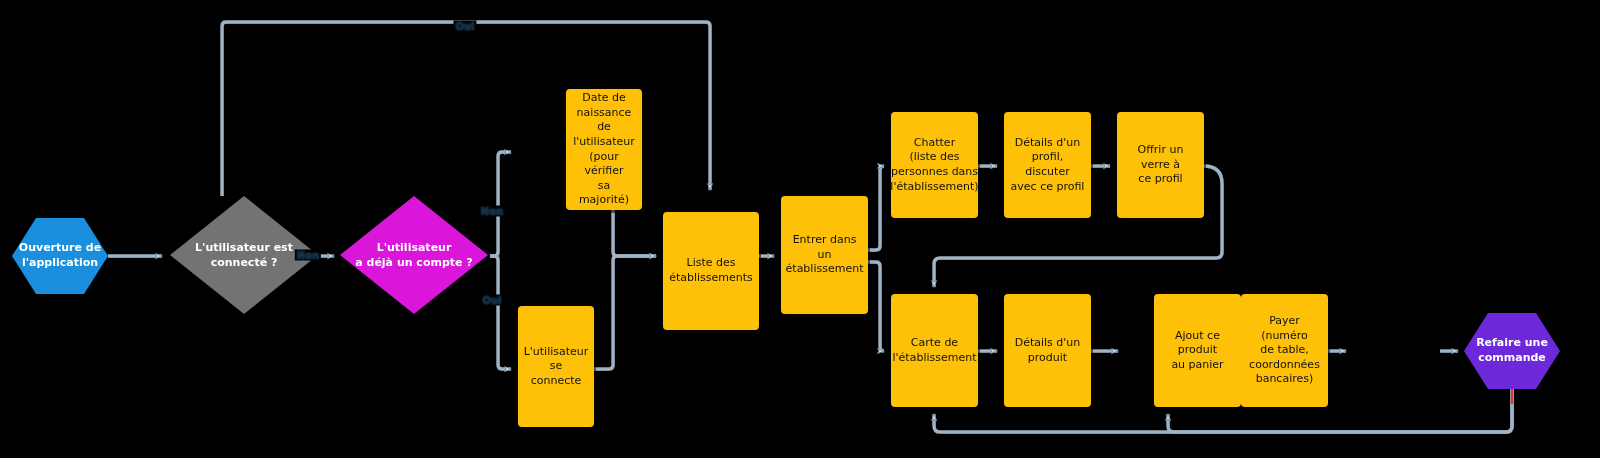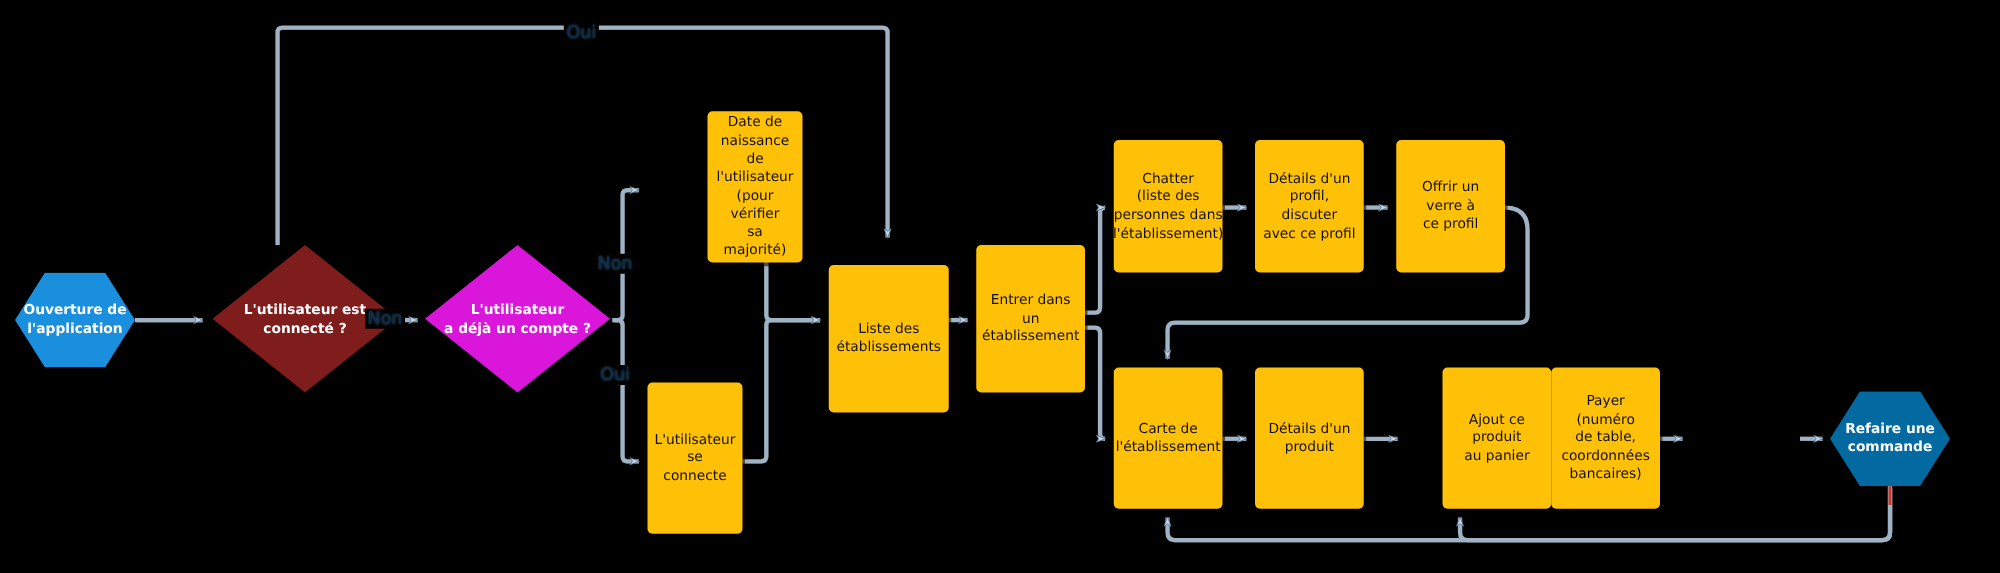--- a/index.html
+++ b/index.html
@@ -12,21 +12,21 @@
         box-shadow:2px 3px 0 rgba(0,0,0,.55);}
   .proc .txt{padding:2px 6px;line-height:1.33;font-size:11px;}
   .hex{color:#fff;align-items:flex-end;}
   .hex .hexbody{width:100%;height:100%;display:flex;align-items:center;justify-content:center;
         clip-path:polygon(25% 0%,75% 0%,100% 50%,75% 100%,25% 100%,0% 50%);}
   .hex .txt{font-size:11px;font-weight:bold;line-height:1.35;}
   .dia{color:#fff;}
   .dia .diabody{width:100%;height:100%;display:flex;align-items:center;justify-content:center;
         clip-path:polygon(50% 0%,100% 50%,50% 100%,0% 50%);}
   .dia .txt{font-size:11px;font-weight:bold;line-height:1.4;}
-  .edgelabel{position:absolute;color:#0d2a43;font-size:14px;font-weight:normal;
+  .edgelabel{position:absolute;color:#0d2a43;font-size:10px;font-weight:bold;
              background:#000;padding:0 2px;transform:translate(-50%,-50%);
              text-shadow:0 0 2px #3a6d96;}
 </style>
 </head>
 <body>
 
 <div id="stage">
 
   <svg class="edges" viewBox="0 0 1600 458">
     <defs>
@@ -62,27 +62,27 @@
     <path d="M1512,389 L1512,404" stroke="#d0392b" stroke-width="2.4" fill="none"></path>
   </svg>
 
   <div class="node hex" style="left:12px;top:218px;width:96px;height:76px;">
     <div class="hexbody" style="background:#1a8fdd;">
       <span class="txt">Ouverture de<br>l'application</span>
     </div>
   </div>
 
   <div class="node hex" style="left:1464px;top:313px;width:96px;height:76px;">
-    <div class="hexbody" style="background:#0369a1;">
+    <div class="hexbody" style="background:#6d28d9;">
       <span class="txt">Refaire une<br>commande</span>
     </div>
   </div>
 
   <div class="node dia" style="left:170px;top:196px;width:148px;height:118px;">
-    <div class="diabody" style="background:#7f1d1d;">
+    <div class="diabody" style="background:#737373;">
       <span class="txt">L'utilisateur est<br>connecté ?</span>
     </div>
   </div>
 
   <div class="node dia" style="left:340px;top:196px;width:148px;height:118px;">
     <div class="diabody" style="background:#d916d9;">
       <span class="txt">L'utilisateur<br>a déjà un compte ?</span>
     </div>
   </div>
 

